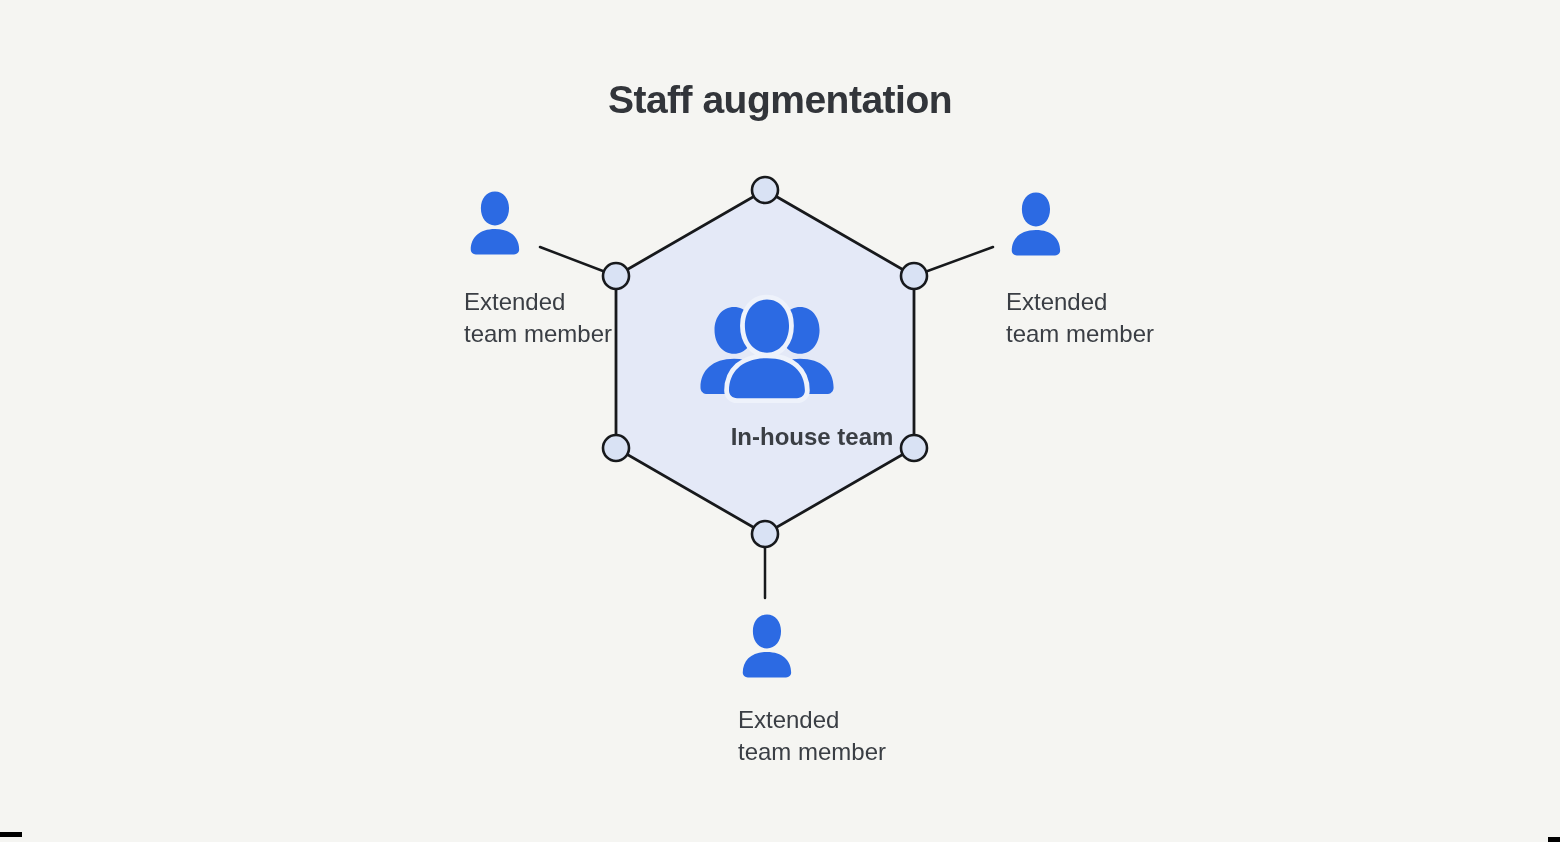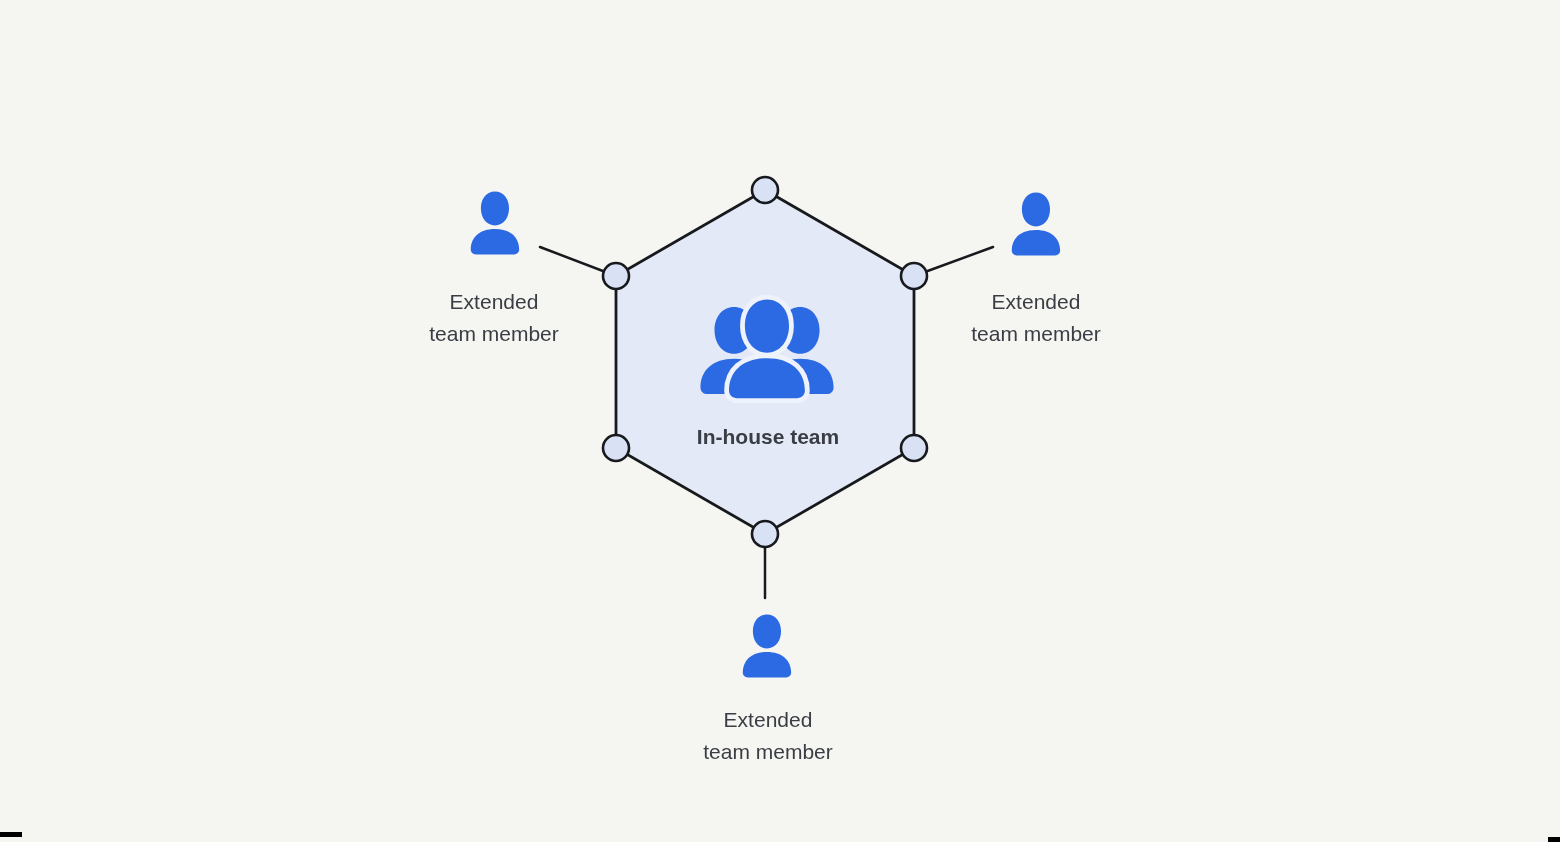--- a/index.html
+++ b/index.html
@@ -43,26 +43,26 @@
     text-align: center;
     font-size: 39px;
     line-height: 48px;
     font-weight: 700;
     letter-spacing: -0.5px;
     color: var(--title-text);
   }
   .node-label {
     position: absolute;
     transform: translateX(-50%);
-    text-align: center;
-    font-size: 21px;
+    font-size: 24px;
     line-height: 32px;
     font-weight: 500;
     color: var(--label-text);
     white-space: nowrap;
+    margin-left: 44px;
   }
   .label-left   { left: 494px;  top: 286px; }
   .label-right  { left: 1036px; top: 286px; }
   .label-bottom { left: 768px;  top: 704px; }
   .label-center { left: 768px;  top: 421px; font-weight: bold; }
   .label-line { display: block; }
   .corner-mark {
     position: absolute;
     background: #000;
   }
@@ -97,20 +97,21 @@
       <use href="#person-shape" class="blue" transform="translate(695 302) scale(1.22)"></use>
       <use href="#person-shape" class="blue" transform="translate(761 302) scale(1.22)"></use>
       <use href="#person-shape" class="blue halo" transform="translate(722.8 294) scale(1.38)"></use>
     </g>
 
     <use href="#person-shape" class="blue" transform="translate(466.8 188) scale(0.88)"></use>
     <use href="#person-shape" class="blue" transform="translate(1007.8 189) scale(0.88)"></use>
     <use href="#person-shape" class="blue" transform="translate(738.8 611) scale(0.88)"></use>
   </svg>
 
+  <div class="diagram-title">Staff augmentation</div>
 
   <div class="node-label label-left">
     <span class="label-line">Extended</span>
     <span class="label-line">team member</span>
   </div>
 
   <div class="node-label label-right">
     <span class="label-line">Extended</span>
     <span class="label-line">team member</span>
   </div>

